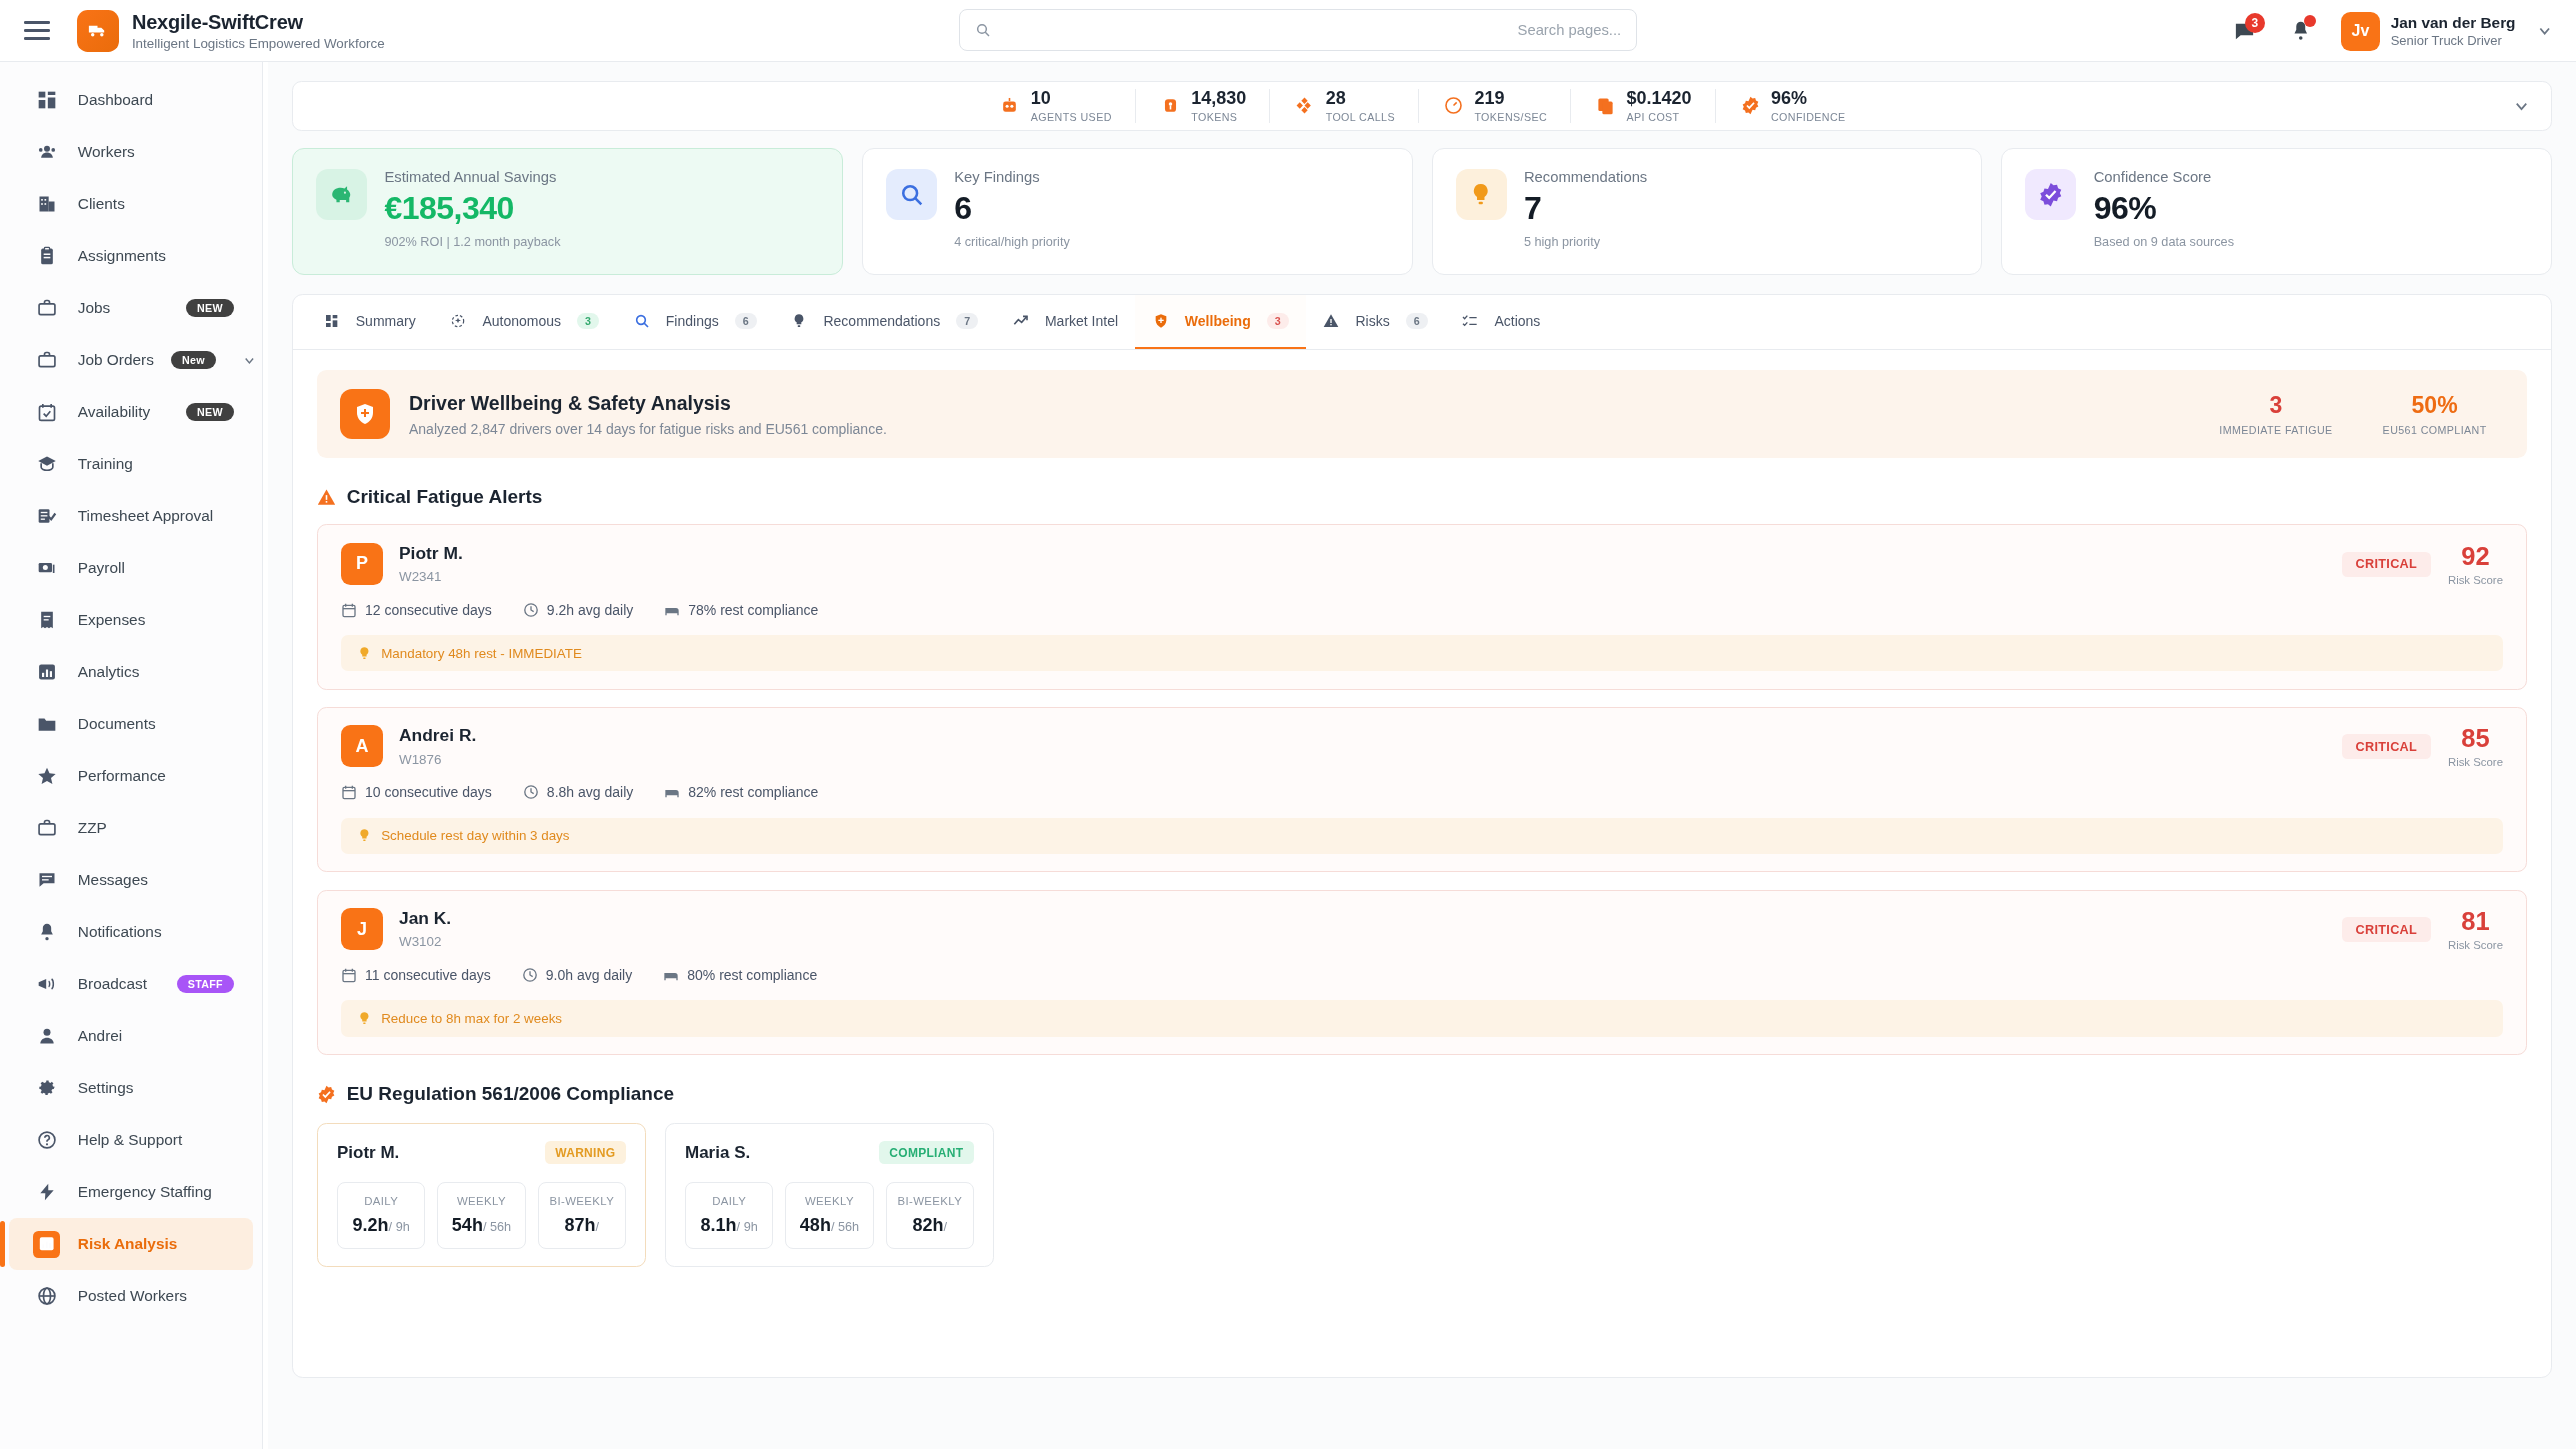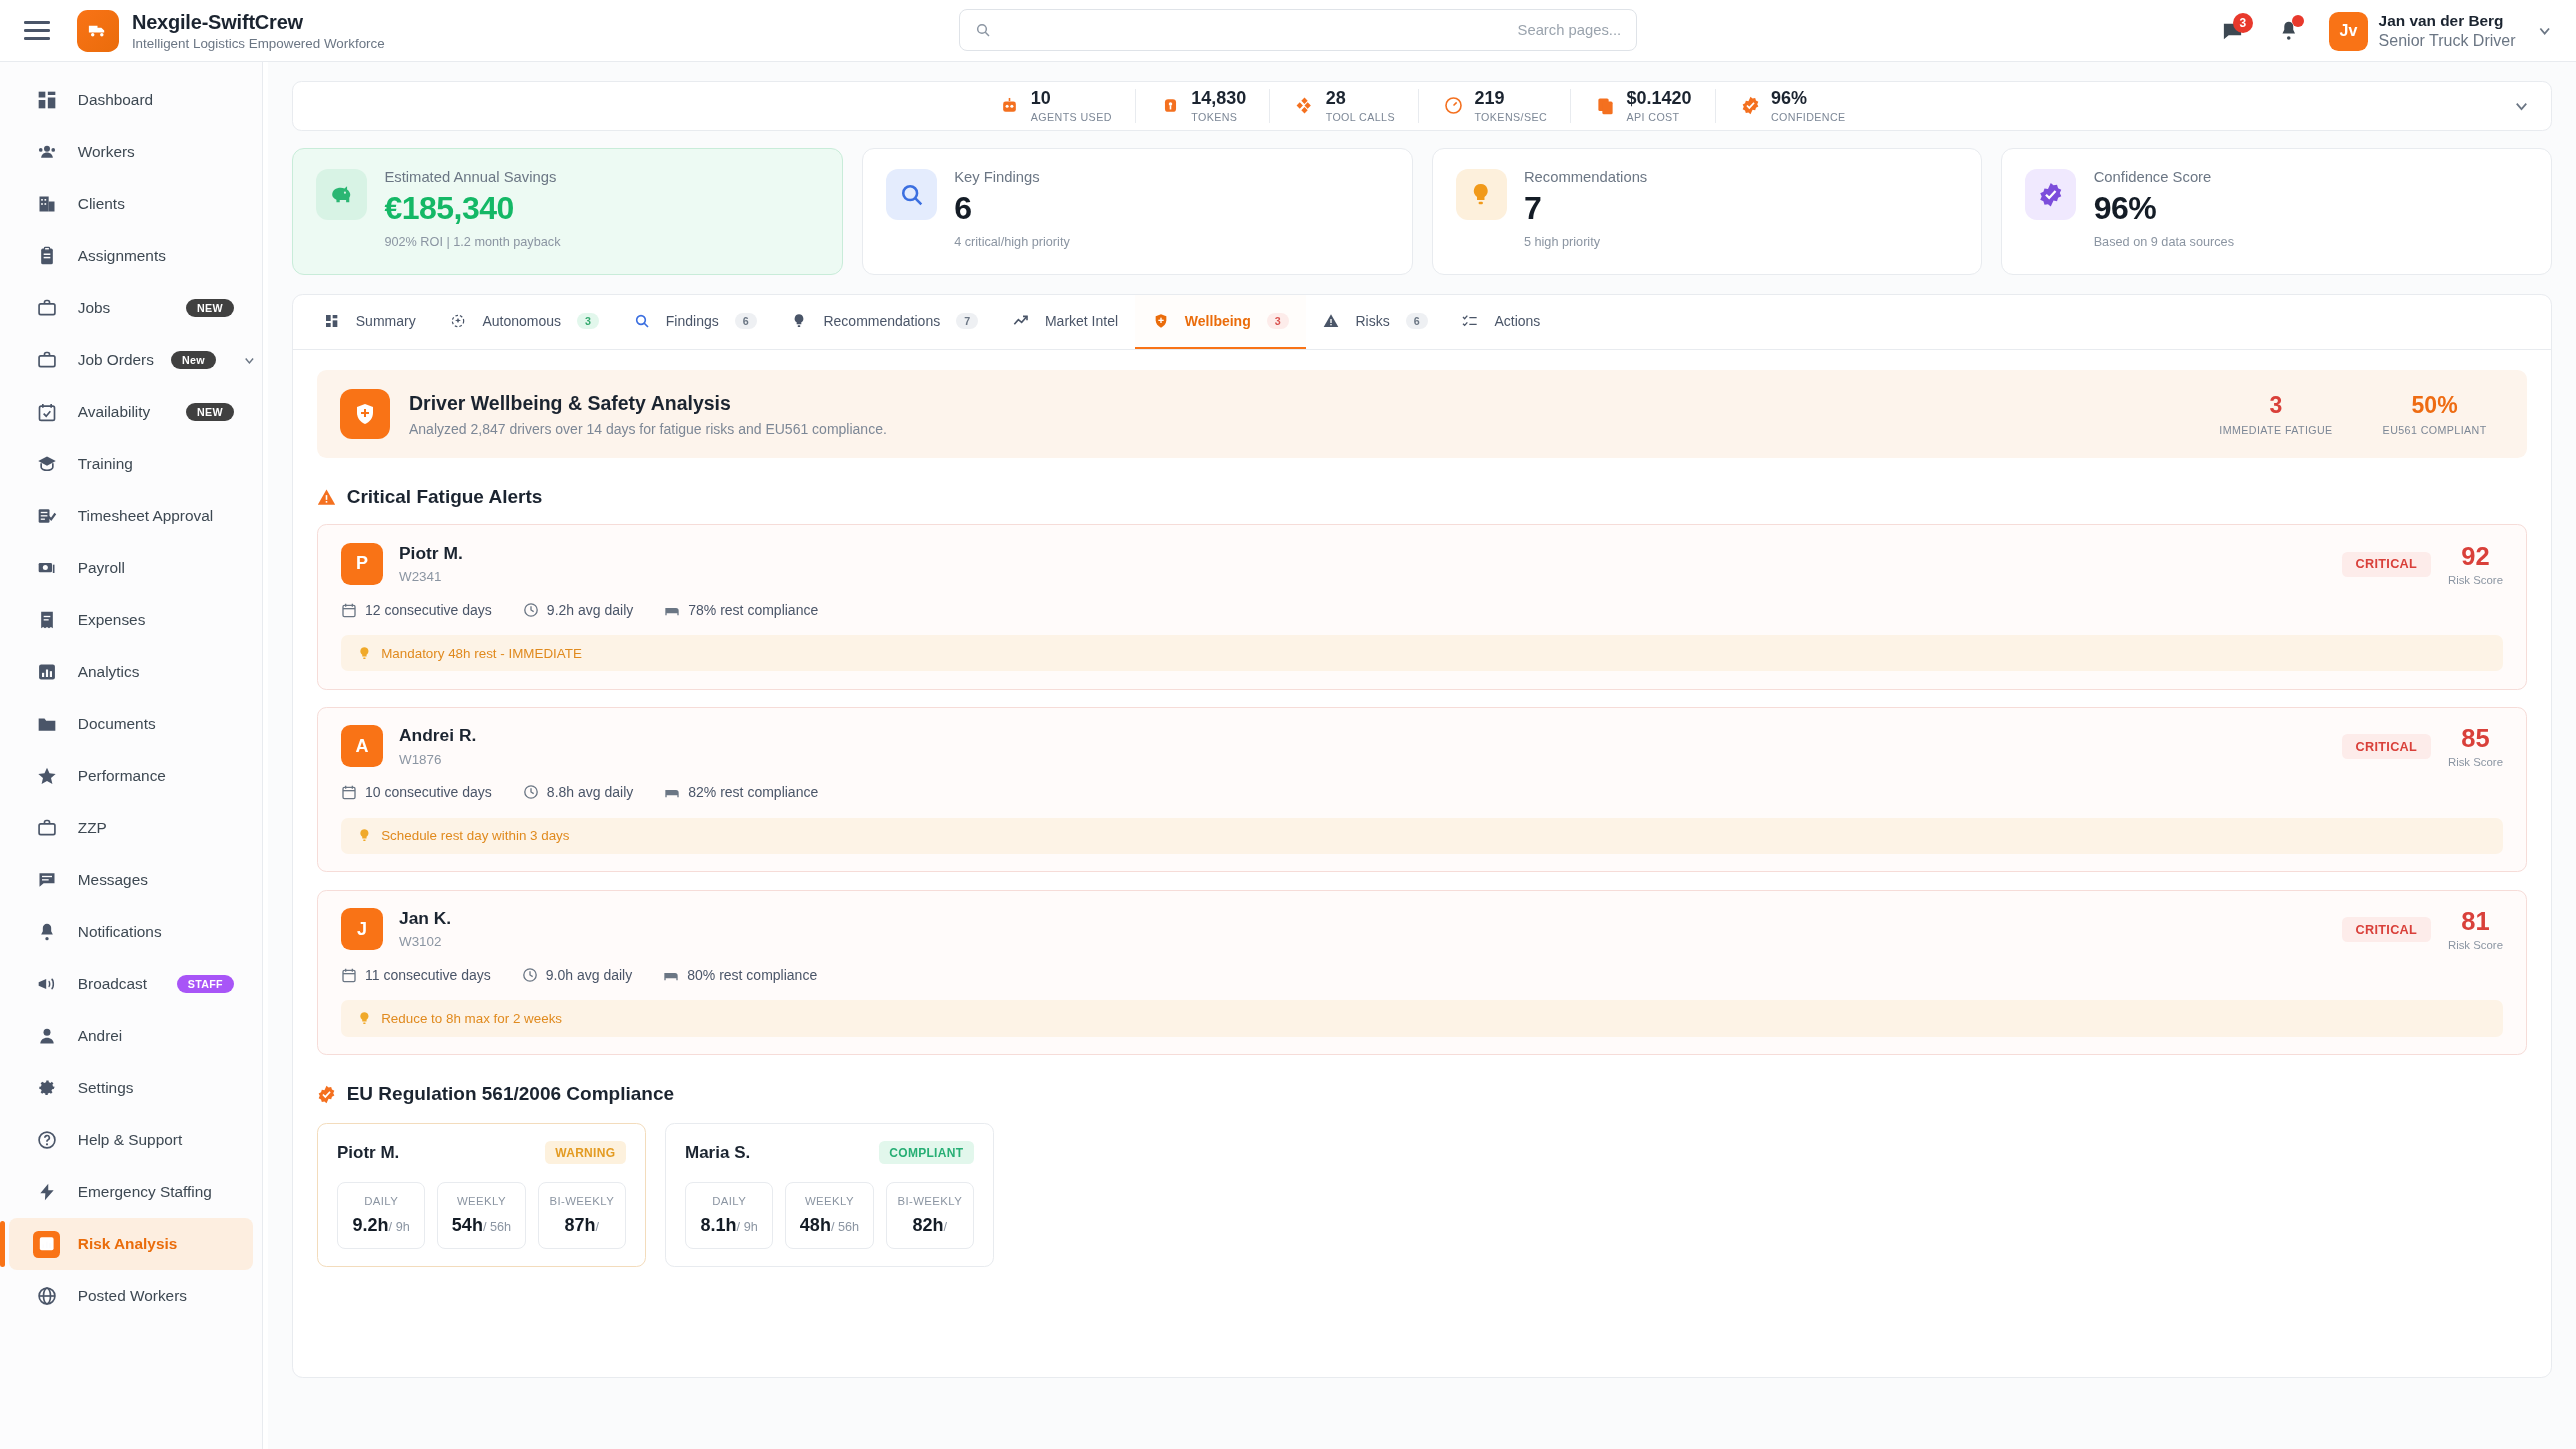--- a/index.html
+++ b/index.html
@@ -47,21 +47,21 @@
     background:#e8392c; color:#fff; font-size:12px; font-weight:700;
     display:flex; align-items:center; justify-content:center; padding:0 4px;
   }
   .badge-dot { position:absolute; top:0px; right:1.3px; width:12px; height:12px; border-radius:50%; background:#e8392c;}
   .avatar-chip { display:flex; align-items:center; gap:10.7px; cursor:pointer;}
   .avatar {
     width:39px; height:39px; border-radius:9.4px; background:#f97316; color:#fff;
     display:flex; align-items:center; justify-content:center; font-size:16px; font-weight:700;
   }
   .user-name { font-size:15.4px; font-weight:700; color:#1b2430; line-height:1.2;}
-  .user-role { font-size:16px; color:#6b7684; margin-top:1.3px;}
+  .user-role { font-size:13px; color:#6b7684; margin-top:1.3px;}
 
   
   .sidebar {
     position:absolute; top:62px; left:0; width:263px; height:1387px;
     background:#fcfcfd; border-right:0.7px solid #e8ebef; padding-top:12px;
     overflow:hidden;
   }
   .nav-item {
     display:flex; align-items:center; height:52px; padding:0 19px 0 24px;
     gap:17.4px; cursor:pointer; position:relative; border-radius:8px; margin:0 9.4px;

